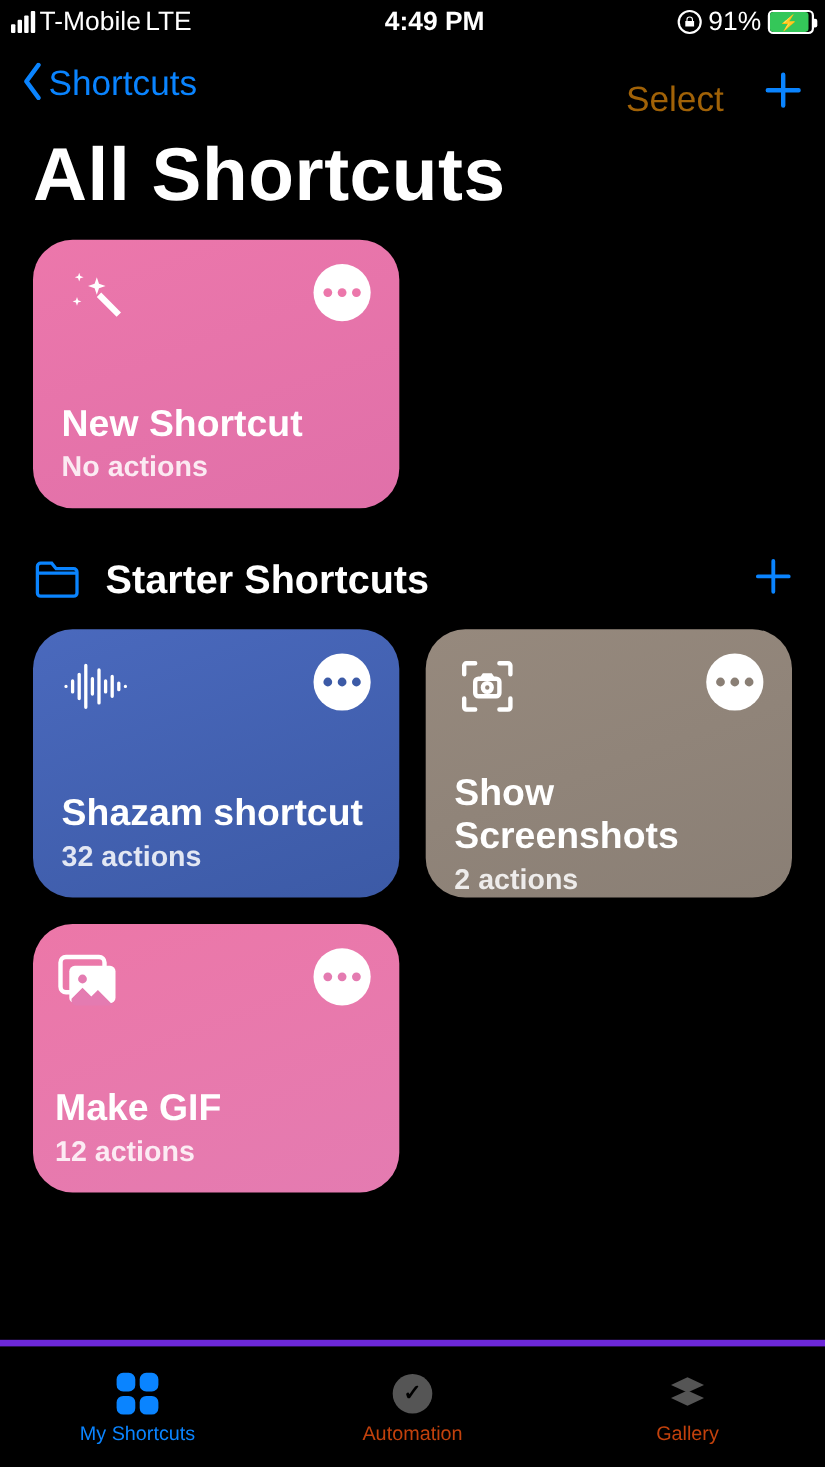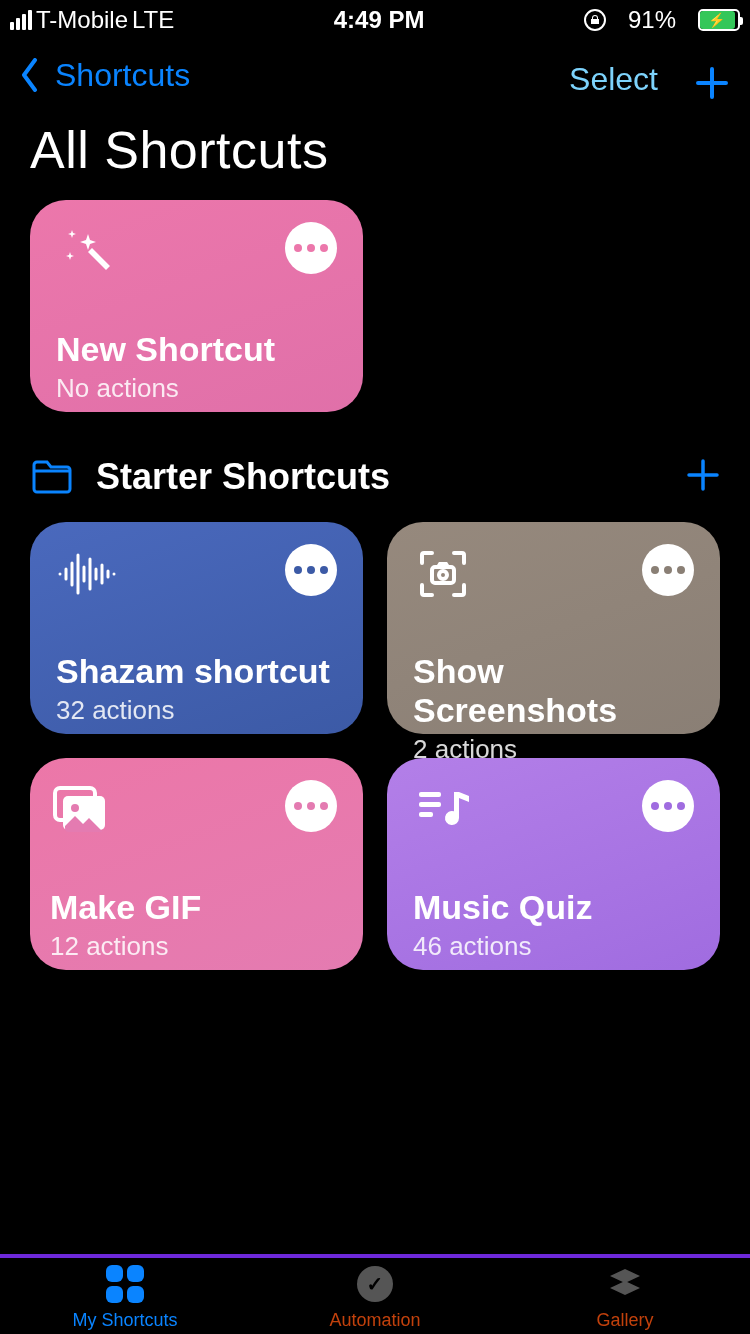--- a/index.html
+++ b/index.html
@@ -1,70 +1,70 @@
 <!DOCTYPE html>
 <html><head>
 <meta charset="utf-8">
 <style>
   * { box-sizing: border-box; margin: 0; padding: 0; }
   html, body { width: 750px; height: 1334px; background: #000; color: #fff; font-family: -apple-system, "Helvetica Neue", Arial, sans-serif; overflow: hidden; }
   
   
   .status-bar { height: 40px; display: flex; align-items: center; justify-content: space-between; padding: 0 10px; font-size: 24px; font-weight: 500; }
   .status-left { display: flex; align-items: center; gap: 4px; }
-  .status-right { display: flex; align-items: center; gap: 22px; }
+  .status-right { display: flex; align-items: center; gap: 6px; }
   .signal-bars { display: flex; align-items: flex-end; gap: 2px; height: 20px; }
   .signal-bars span { width: 4px; background: #fff; border-radius: 1px; }
   .signal-bars span:nth-child(1){height:8px}.signal-bars span:nth-child(2){height:12px}.signal-bars span:nth-child(3){height:16px}.signal-bars span:nth-child(4){height:20px}
   .battery { width: 42px; height: 22px; border: 2px solid #fff; border-radius: 5px; position: relative; display:flex; align-items:center; }
   .battery::after { content:""; position:absolute; right:-5px; top:6px; width:3px; height:8px; background:#fff; border-radius:0 2px 2px 0; }
   .battery-fill { background:#34c759; height:100%; width:91%; border-radius:3px; display:flex; align-items:center; justify-content:center;}
   .bolt { color:#000; font-size:14px; line-height:1;}
   .lock-rotate { width:22px; height:22px; border:2px solid #fff; border-radius:50%; display:flex; align-items:center; justify-content:center; font-size:12px;}
   
   
   .nav-bar { height: 70px; display:flex; align-items:center; justify-content:space-between; padding: 0 20px; }
-  .nav-back { display:flex; align-items:center; gap:15px; color:#0a84ff; font-size:32px; }
-  .nav-actions { display:flex; align-items:flex-start; gap:36px; color:#7dd3fc; font-size:32px;margin-top:20px; }
+  .nav-back { display:flex; gap:4px; color:#0a84ff; font-size:32px; }
+  .nav-actions { display:flex; align-items:flex-end; gap:36px; color:#a16207; font-size:32px;margin-top:20px; }
   .chevron-left { width:20px; height:34px; }
   .plus-icon { font-size:48px; font-weight:300; line-height:1; }
   
   
-  .page-title { font-size:52px; font-weight:400; padding: 10px 30px 20px; letter-spacing:0.5px;}
+  .page-title { font-size:68px; font-weight:700; padding: 10px 30px 20px; letter-spacing:0.5px;}
   
   
   .grid { display:grid; grid-template-columns: 1fr 1fr; gap: 24px; padding: 0 30px; }
-  .card { border-radius: 36px; padding: 22px 26px; height: 212px; display:flex; flex-direction:column; justify-content:space-between; position:relative;gap:48px; }
+  .card { border-radius: 36px; padding: 22px 26px; height: 244px; display:flex; flex-direction:column; justify-content:space-between; position:relative;gap:48px; }
   .card-top { display:flex; align-items:flex-start; justify-content:space-between; }
   .card-icon { width:60px; height:60px; color:#fff; display:flex; align-items:center; justify-content:center;}
   .more-btn { width:52px; height:52px; border-radius:50%; background:#fff; display:flex; align-items:center; justify-content:center; gap:5px; }
   .more-btn .dot { width:8px; height:8px; border-radius:50%; }
   .card-title { font-size:34px; font-weight:600; color:#fff; line-height:1.15;}
-  .card-sub { font-size:26px; color:rgba(255,255,255,0.85); margin-top:4px;}
+  .card-sub { font-size:26px; color:rgba(255,255,255,0.85); margin-top:4px;font-weight:bold;}
   
   .card-pink { background: linear-gradient(160deg,#ec77ab 0%,#e070a9 100%); }
   .card-pink .dot { background:#ec77ab; }
   .card-blue { background: linear-gradient(160deg,#4a69bd 0%,#3c5aa6 100%); }
   .card-blue .dot { background:#3c5aa6; }
   .card-gray { background: linear-gradient(160deg,#96897d 0%,#8a7f75 100%); }
   .card-gray .dot { background:#8a7f75; }
   .card-pink2 { background: linear-gradient(160deg,#ec77a8 0%,#e47bb1 100%); padding-left: 20px; }
   .card-pink2 .dot { background:#e47bb1; }
   .card-purple { background: linear-gradient(160deg,#b37fe8 0%,#a06ce0 100%); }
   .card-purple .dot { background:#a06ce0; }
   
   
   .section-header { display:flex; align-items:center; justify-content:space-between; padding: 40px 30px 20px; }
   .section-left { display:flex; align-items:center; gap:22px; }
   .folder-icon { width:44px; height:36px; color:#0a84ff; }
   .section-title { font-size:36px; font-weight:700; }
   .section-plus { color:#0a84ff; font-size:44px; font-weight:300;}
   
   
-  .tab-bar { position:absolute; bottom:0; left:0; right:0; height:80px; background:#000; border-top:4px solid #6d28d9; display:flex; }
+  .tab-bar { position:absolute; bottom:0; left:0; right:0; height:116px; background:#000; border-top:6px solid #6d28d9; display:flex; }
   .tab { flex:1; display:flex; flex-direction:column; align-items:center; justify-content:center; gap:4px; color:#c2410c; font-size:18px; }
   .tab.active { color:#0a84ff; }
   .tab-icon { width:44px; height:44px; display:flex; align-items:center; justify-content:center; }
   .grid-icon { display:grid; grid-template-columns:1fr 1fr; gap:4px; width:38px; height:38px;}
   .grid-icon span { background: currentColor; border-radius:6px;}
   .clock-icon { width:36px; height:36px; border-radius:50%; background:#555; position:relative;}
   .clock-icon::after{content:"✓"; position:absolute; inset:0; display:flex; align-items:center; justify-content:center; color:#000; font-size:20px; font-weight:bold;}
   
   .main-content{position:relative;}
 </style>
@@ -213,42 +213,20 @@
             <span class="dot"></span>
             <span class="dot"></span>
           </div>
     </div>
     <div>
       <div class="card-title">Make GIF</div>
       <div class="card-sub">12 actions</div>
     </div>
   </div>
 
-  <div class="card card-purple">
-    <div class="card-top">
-      <div class="card-icon">
-        <svg width="56" height="48" viewBox="0 0 56 48" fill="#fff">
-          <rect x="4" y="6" width="22" height="5" rx="2"></rect>
-              <rect x="4" y="16" width="22" height="5" rx="2"></rect>
-              <rect x="4" y="26" width="14" height="5" rx="2"></rect>
-          <path d="M44 6v26a7 7 0 11-5-6.7V6h5z"></path>
-          <path d="M44 6l10 4v6l-10-4z"></path>
-        </svg>
-      </div>
-      <div class="more-btn">
-            <span class="dot"></span>
-            <span class="dot"></span>
-            <span class="dot"></span>
-          </div>
-    </div>
-    <div>
-      <div class="card-title">Music Quiz</div>
-      <div class="card-sub">46 actions</div>
-    </div>
-  </div>
 </div>
 
 </div>
 
 <div class="tab-bar">
   <div class="tab active">
     <div class="tab-icon">
         <div class="grid-icon">
           <span></span>
           <span></span>

